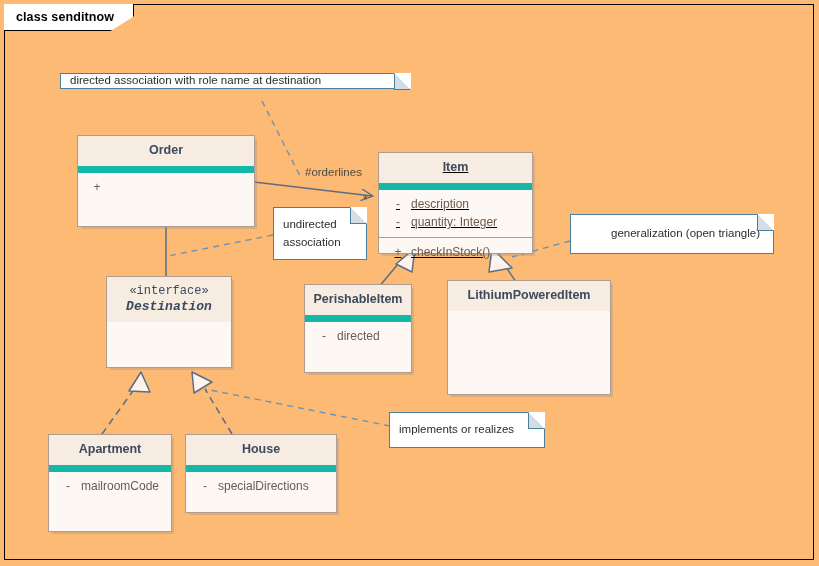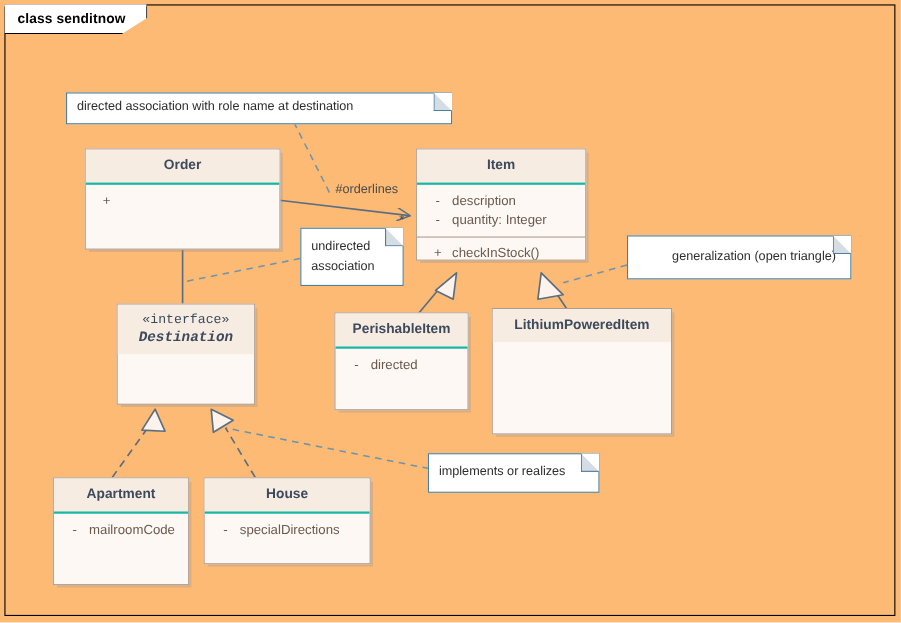--- a/index.html
+++ b/index.html
@@ -71,21 +71,21 @@
   .uml-class {
     position: absolute;
     box-sizing: border-box;
     border: 1px solid #b09b90;
     background: #fdf8f4;
     box-shadow: 3px 3px 0 -1px rgba(150,140,135,0.30);
   }
   .uml-head {
     box-sizing: border-box;
     background: #f7ece2;
-    border-bottom: 2px solid #14b8a6;
+    border-bottom: 7px solid #14b8a6;
     text-align: center;
     color: #3c4a5c;
     font-size: 12.5px;
     font-weight: bold;
     padding: 7px 4px 7px 4px;
     line-height: 1.25;
   }
   .uml-head.no-border { border-bottom: none; }
   .stereo {
     display: block;
@@ -212,21 +212,21 @@
 
   <div class="uml-class" style="left:77px; top:135px; width:178px; height:92px;">
     <div class="uml-head">Order</div>
     <div class="uml-comp">
       <div class="feature">
         <span class="vis">+</span>
       </div>
     </div>
   </div>
 
-  <div class="uml-class" style="left:378px; top:135px; width:155px; height:102px;">
+  <div class="uml-class" style="left:378px; top:152px; width:155px; height:102px;text-decoration:underline;">
     <div class="uml-head">Item</div>
     <div class="uml-comp divider">
       <div class="feature">
         <span class="vis">-</span>
         <span class="sig">description</span>
       </div>
       <div class="feature">
         <span class="vis">-</span>
         <span class="sig">quantity: Integer</span>
       </div>
@@ -239,21 +239,21 @@
     </div>
   </div>
 
   <div class="uml-class" style="left:106px; top:276px; width:126px; height:92px;font-family:Liberation Mono, monospace;">
     <div class="uml-head no-border">
       <span class="stereo">«interface»</span>
       <span class="iname-italic">Destination</span>
     </div>
   </div>
 
-  <div class="uml-class" style="left:304px; top:284px; width:122px; height:89px;">
+  <div class="uml-class" style="left:304px; top:284px; width:108px; height:89px;">
     <div class="uml-head">PerishableItem</div>
     <div class="uml-comp">
       <div class="feature">
         <span class="vis">-</span>
         <span class="sig">directed</span>
       </div>
     </div>
   </div>
 
   <div class="uml-class" style="left:447px; top:280px; width:164px; height:115px;">
@@ -273,21 +273,21 @@
   <div class="uml-class" style="left:185px; top:434px; width:152px; height:79px;">
     <div class="uml-head">House</div>
     <div class="uml-comp">
       <div class="feature">
         <span class="vis">-</span>
         <span class="sig">specialDirections</span>
       </div>
     </div>
   </div>
 
-  <div class="note" style="left:60px; top:84px; width:351px; height:29px;align-items:flex-end;">
+  <div class="note" style="left:60px; top:73px; width:351px; height:16px;">
     <span class="fold-mask"></span>
     <span class="fold"></span>
     <span class="note-text">directed association with role name at destination</span>
   </div>
 
   <div class="note" style="left:273px; top:207px; width:94px; height:53px;">
     <span class="fold-mask"></span>
     <span class="fold"></span>
     <span class="note-text">
       <span>undirected</span>

